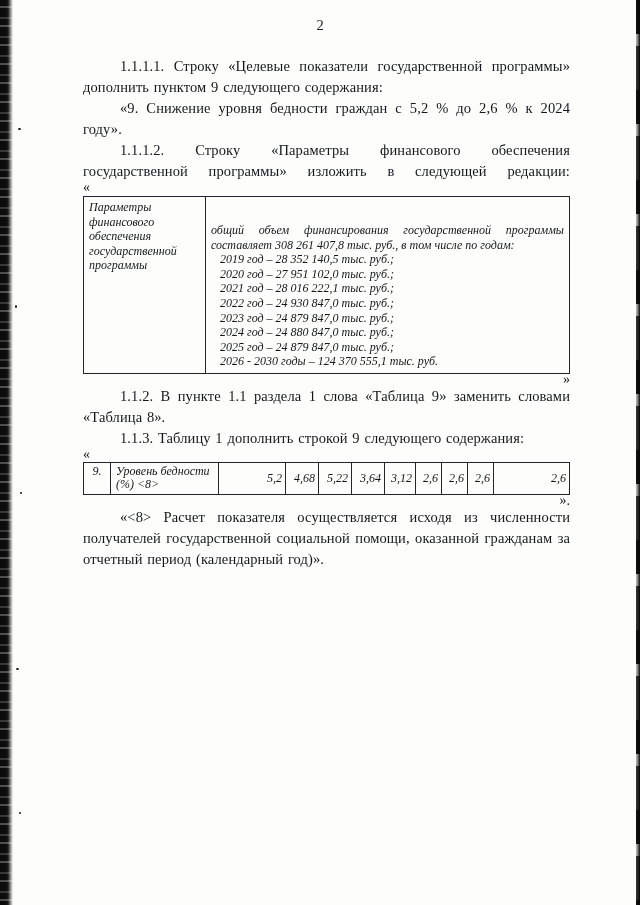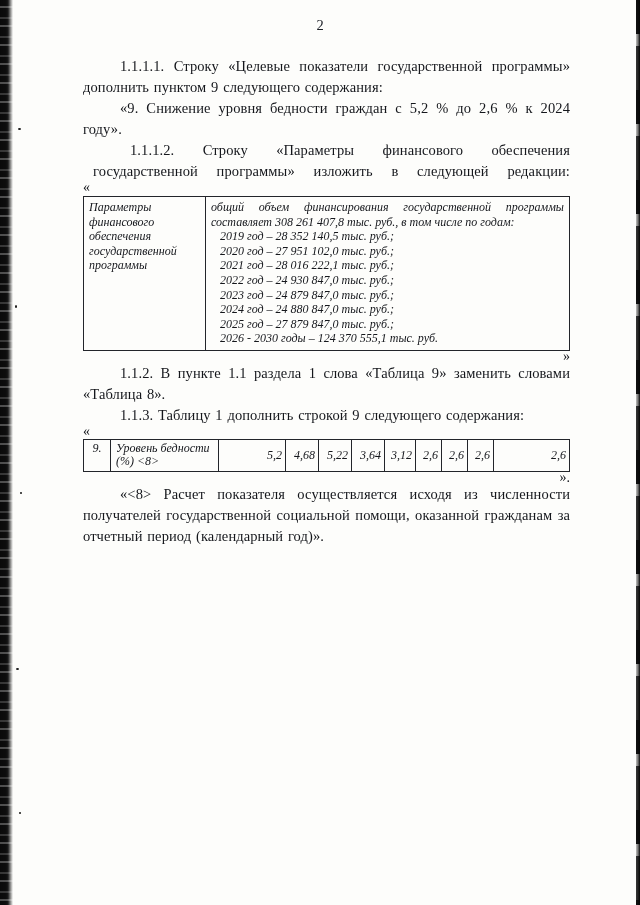--- a/index.html
+++ b/index.html
@@ -46,32 +46,32 @@
   .body {
     position: absolute; left: 83px; top: 56px; width: 487px;
     font-size: 14.5px; line-height: 21px;
   }
   .para {
     text-align: justify;
     text-indent: 37px;
     letter-spacing: .1px;
     word-spacing: 1px;
   }
-  .stretch-last { text-align-last: justify; margin-left: 10px; }
+  .stretch-last { text-align-last: justify; }
 
   .quote-line { line-height: 11px; font-size: 14px; height: 12px; }
   .quote-right { text-align: right; }
 
   table { border-collapse: collapse; width: 100%; table-layout: fixed; }
   td { border: 1px solid #23252a; font-style: italic; }
 
   .t1 { margin: 2px 0 0 0; }
   .t1 td { vertical-align: top; font-size: 12px; line-height: 14.6px; padding: 3px 5px 4px 5px; }
   .t1-left  { width: 122px; }
-  .t1-intro { text-align: justify; }
+  .t1-intro { text-align: justify; margin-top: 23px; }
   .t1-year  { padding-left: 9px; }
 
   .t2 { margin: 1px 0 0 0; }
   .t2 td { font-size: 12px; line-height: 13.4px; padding: 2px 3px; }
   .t2 .cell-label { vertical-align: top; text-align: left; padding-left: 5px; }
   .t2 .cell-num   { vertical-align: middle; text-align: right; }
   .t2 .cell-idx   { vertical-align: top; text-align: center; }
 </style>
 </head>
 <body>
@@ -101,21 +101,21 @@
           <tr>
         <td class="t1-left">Параметры финансового обеспечения государственной программы</td>
         <td class="t1-right">
           <div class="t1-intro">общий объем финансирования государственной программы составляет 308 261 407,8 тыс. руб., в том числе по годам:</div>
           <div class="t1-year">2019 год – 28 352 140,5 тыс. руб.;</div>
           <div class="t1-year">2020 год – 27 951 102,0 тыс. руб.;</div>
           <div class="t1-year">2021 год – 28 016 222,1 тыс. руб.;</div>
           <div class="t1-year">2022 год – 24 930 847,0 тыс. руб.;</div>
           <div class="t1-year">2023 год – 24 879 847,0 тыс. руб.;</div>
           <div class="t1-year">2024 год – 24 880 847,0 тыс. руб.;</div>
-          <div class="t1-year">2025 год – 27 879 847,0 тыс. руб.;</div>
+          <div class="t1-year">2025 год – 24 879 847,0 тыс. руб.;</div>
           <div class="t1-year">2026 - 2030 годы – 124 370 555,1 тыс. руб.</div>
         </td>
       </tr>
     </tbody>
       </table>
 
     <div class="quote-line quote-right">»</div>
 
     <p class="para">1.1.2. В пункте 1.1 раздела 1 слова «Таблица 9» заменить словами «Таблица 8».</p>
     <p class="para">1.1.3. Таблицу 1 дополнить строкой 9 следующего содержания:</p>

